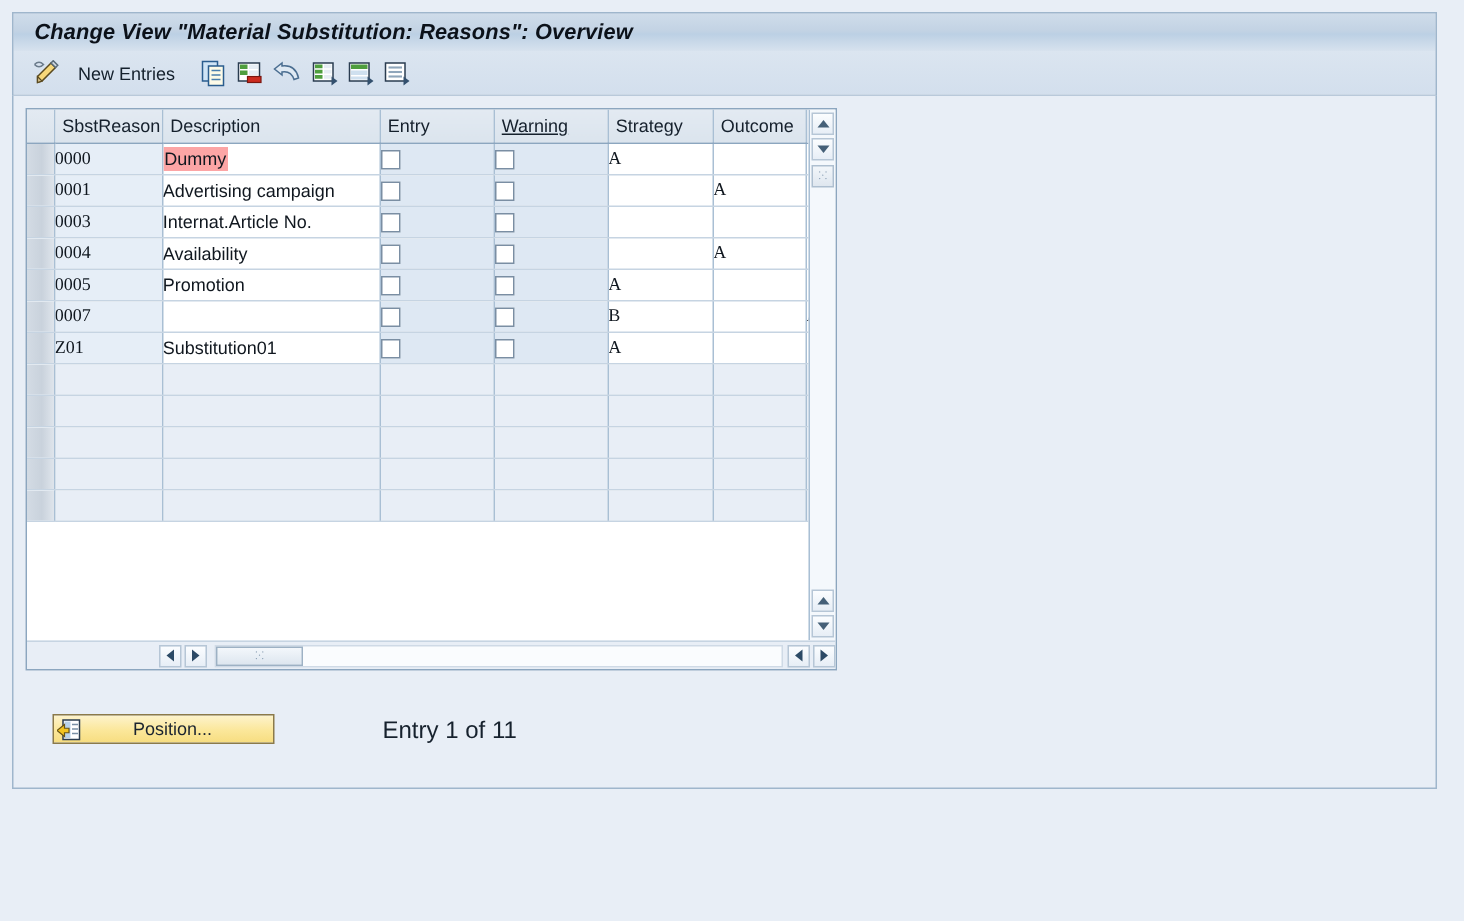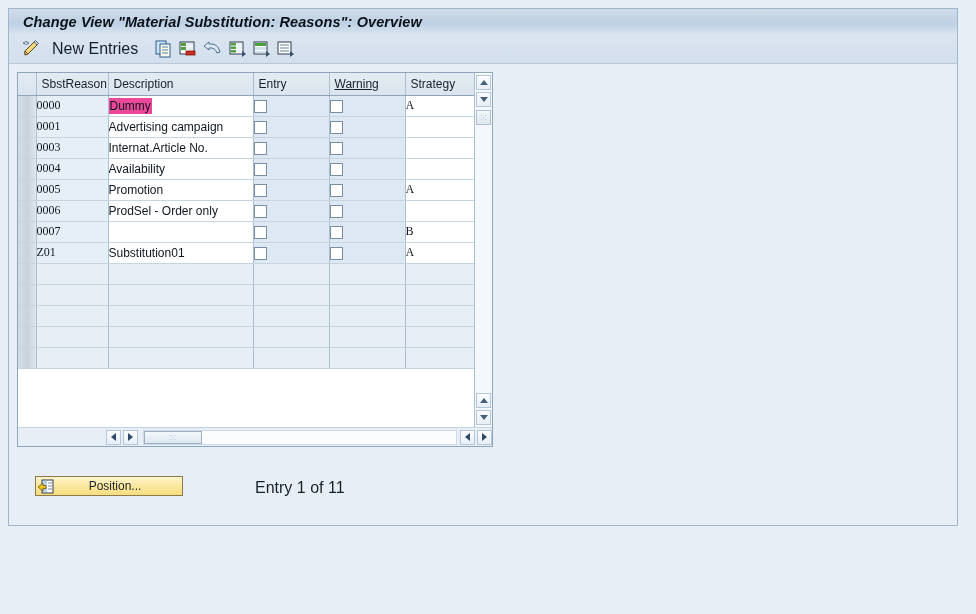--- a/index.html
+++ b/index.html
@@ -62,21 +62,21 @@
   }
   .tb-btn {
     display: inline-flex;
     align-items: center;
     justify-content: center;
     height: 22px;
     padding: 0 3px;
     cursor: default;
   }
   .tb-label {
-    font-size: 16px;
+    font-size: 12px;
     color: #14202c;
     padding: 0 8px;
     white-space: nowrap;
     cursor: default;
   }
   .tb-sep { width: 6px; }
 
   #watermark {
     position: absolute;
     left: 266px;
@@ -99,21 +99,21 @@
     height: 462px;
     box-sizing: border-box;
     position: relative;
   }
 
   
   #tablewrap {
     position: absolute;
     left: 8px;
     top: 8px;
-    width: 476px;
+    width: 541px;
     height: 375px;
     border: 1px solid #8ca6bf;
     box-sizing: border-box;
     background: #ffffff;
     display: flex;
     flex-direction: column;
     overflow: hidden;
   }
   #tablegrid {
     display: flex;
@@ -178,21 +178,21 @@
 
   tr.empty td.c-key,
   tr.empty td.c-desc,
   tr.empty td.c-chk,
   tr.empty td.c-chk2,
   tr.empty td.c-str,
   tr.empty td.c-out,
   tr.empty td.c-s { background: #e8eef6; }
 
   .sel-text {
-    background: #ec4899;
+    background: #fca5a5;
     padding: 1px 1px 1px 1px;
   }
 
   .chkbox {
     display: inline-block;
     width: 11px;
     height: 11px;
     border: 1px solid #7a8ea3;
     background: #ffffff;
     position: relative;
@@ -496,30 +496,20 @@
                   <td class="c-out">A</td>
                   <td class="c-s"></td>
                 </tr>
                 <tr>
                   <td class="sel-col"></td>
                   <td class="c-key">0005</td>
                   <td class="c-desc">Promotion</td>
                   <td class="c-chk"><span class="chkbox"></span></td>
                   <td class="c-chk2"><span class="chkbox"></span></td>
                   <td class="c-str">A</td>
-                  <td class="c-out"></td>
-                  <td class="c-s"></td>
-                </tr>
-                <tr>
-                  <td class="sel-col"></td>
-                  <td class="c-key">0006</td>
-                  <td class="c-desc">ProdSel - Order only</td>
-                  <td class="c-chk"><span class="chkbox"></span></td>
-                  <td class="c-chk2"><span class="chkbox"></span></td>
-                  <td class="c-str"></td>
                   <td class="c-out"></td>
                   <td class="c-s"></td>
                 </tr>
                 <tr>
                   <td class="sel-col"></td>
                   <td class="c-key">0007</td>
                   <td class="c-desc"></td>
                   <td class="c-chk"><span class="chkbox"></span></td>
                   <td class="c-chk2"><span class="chkbox"></span></td>
                   <td class="c-str">B</td>

